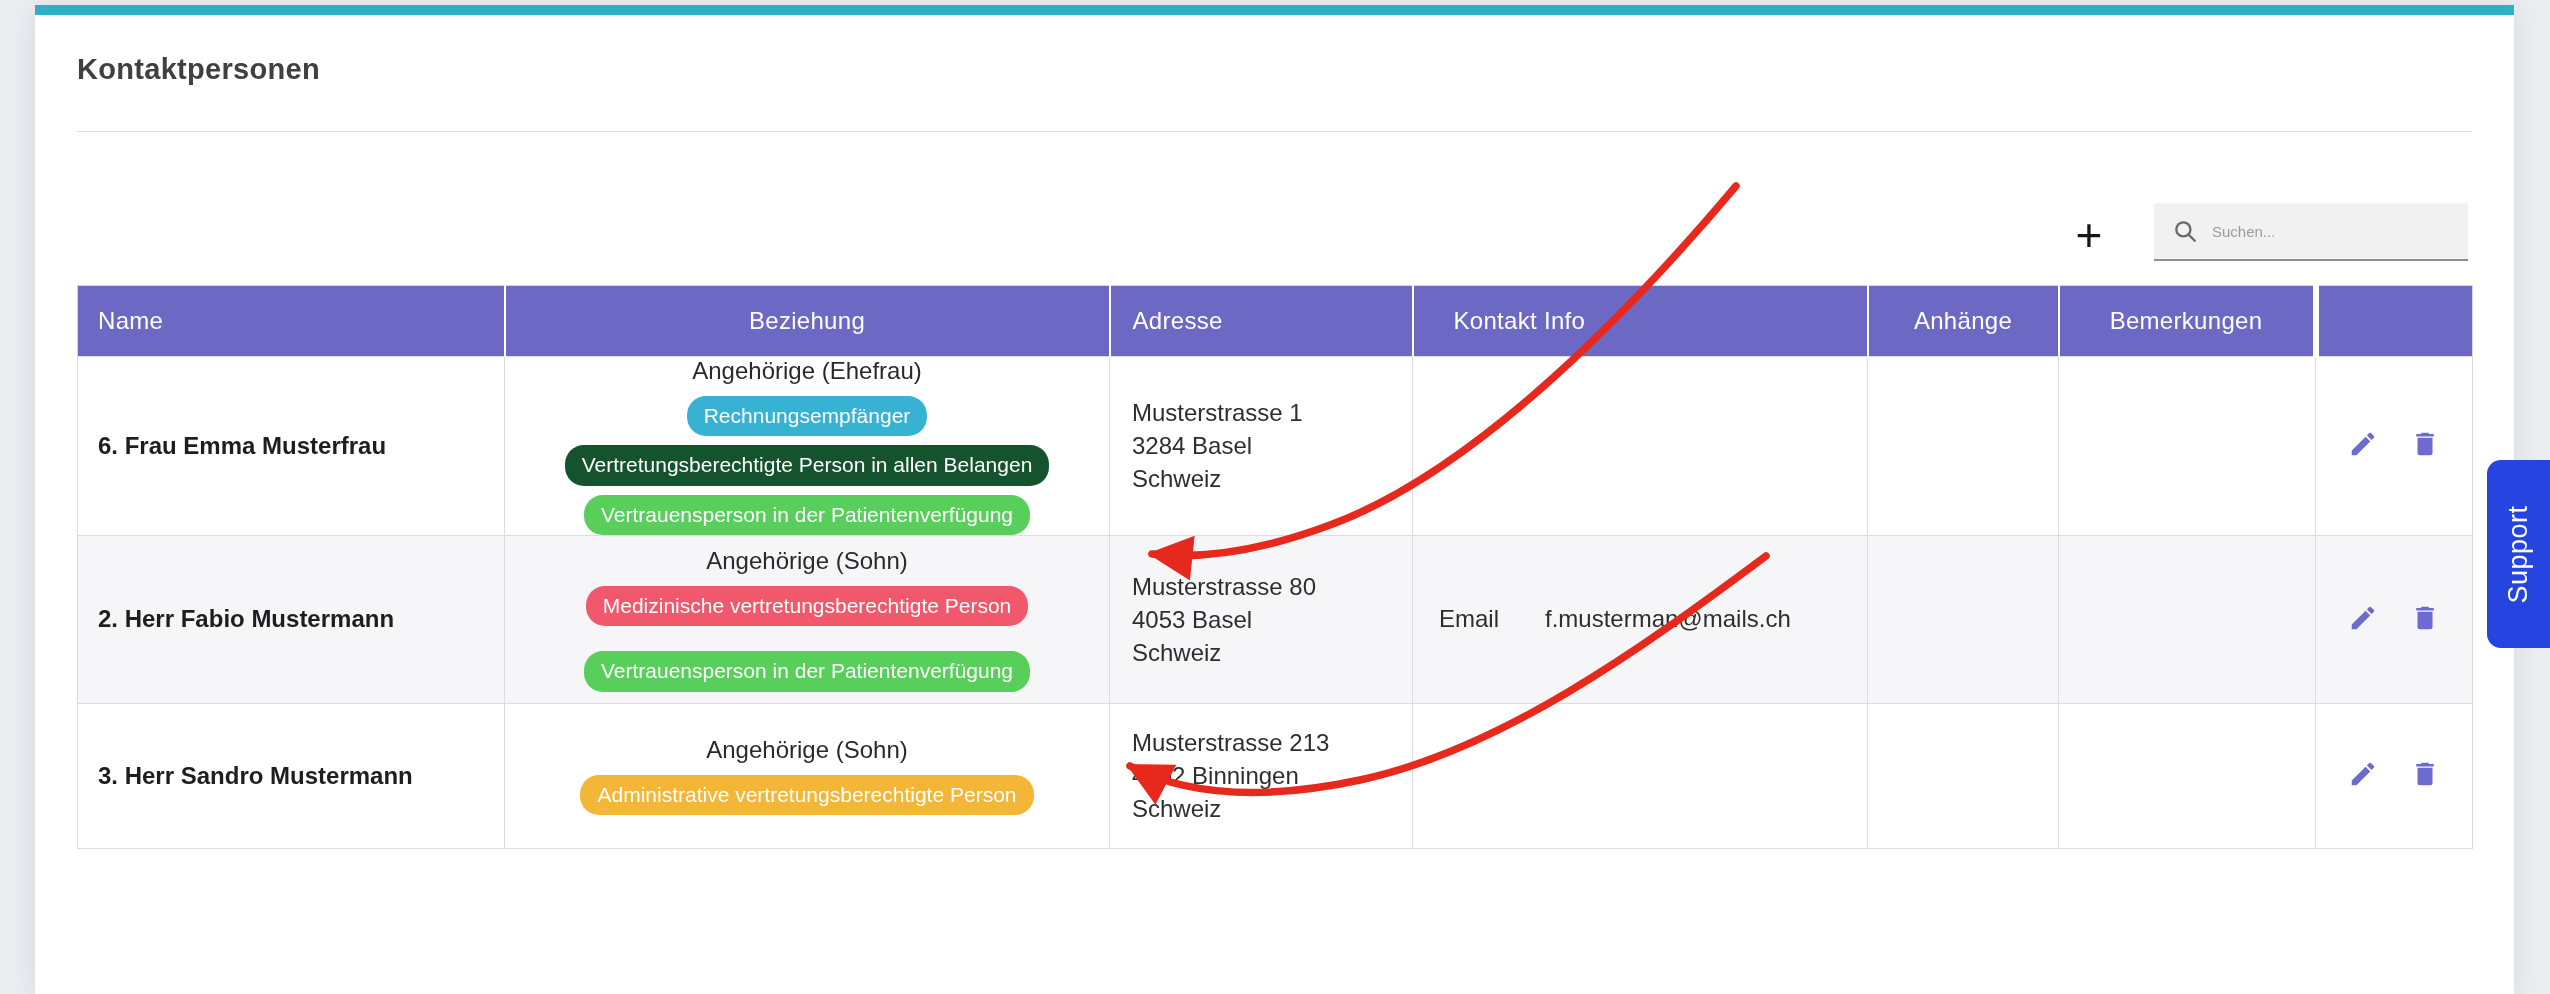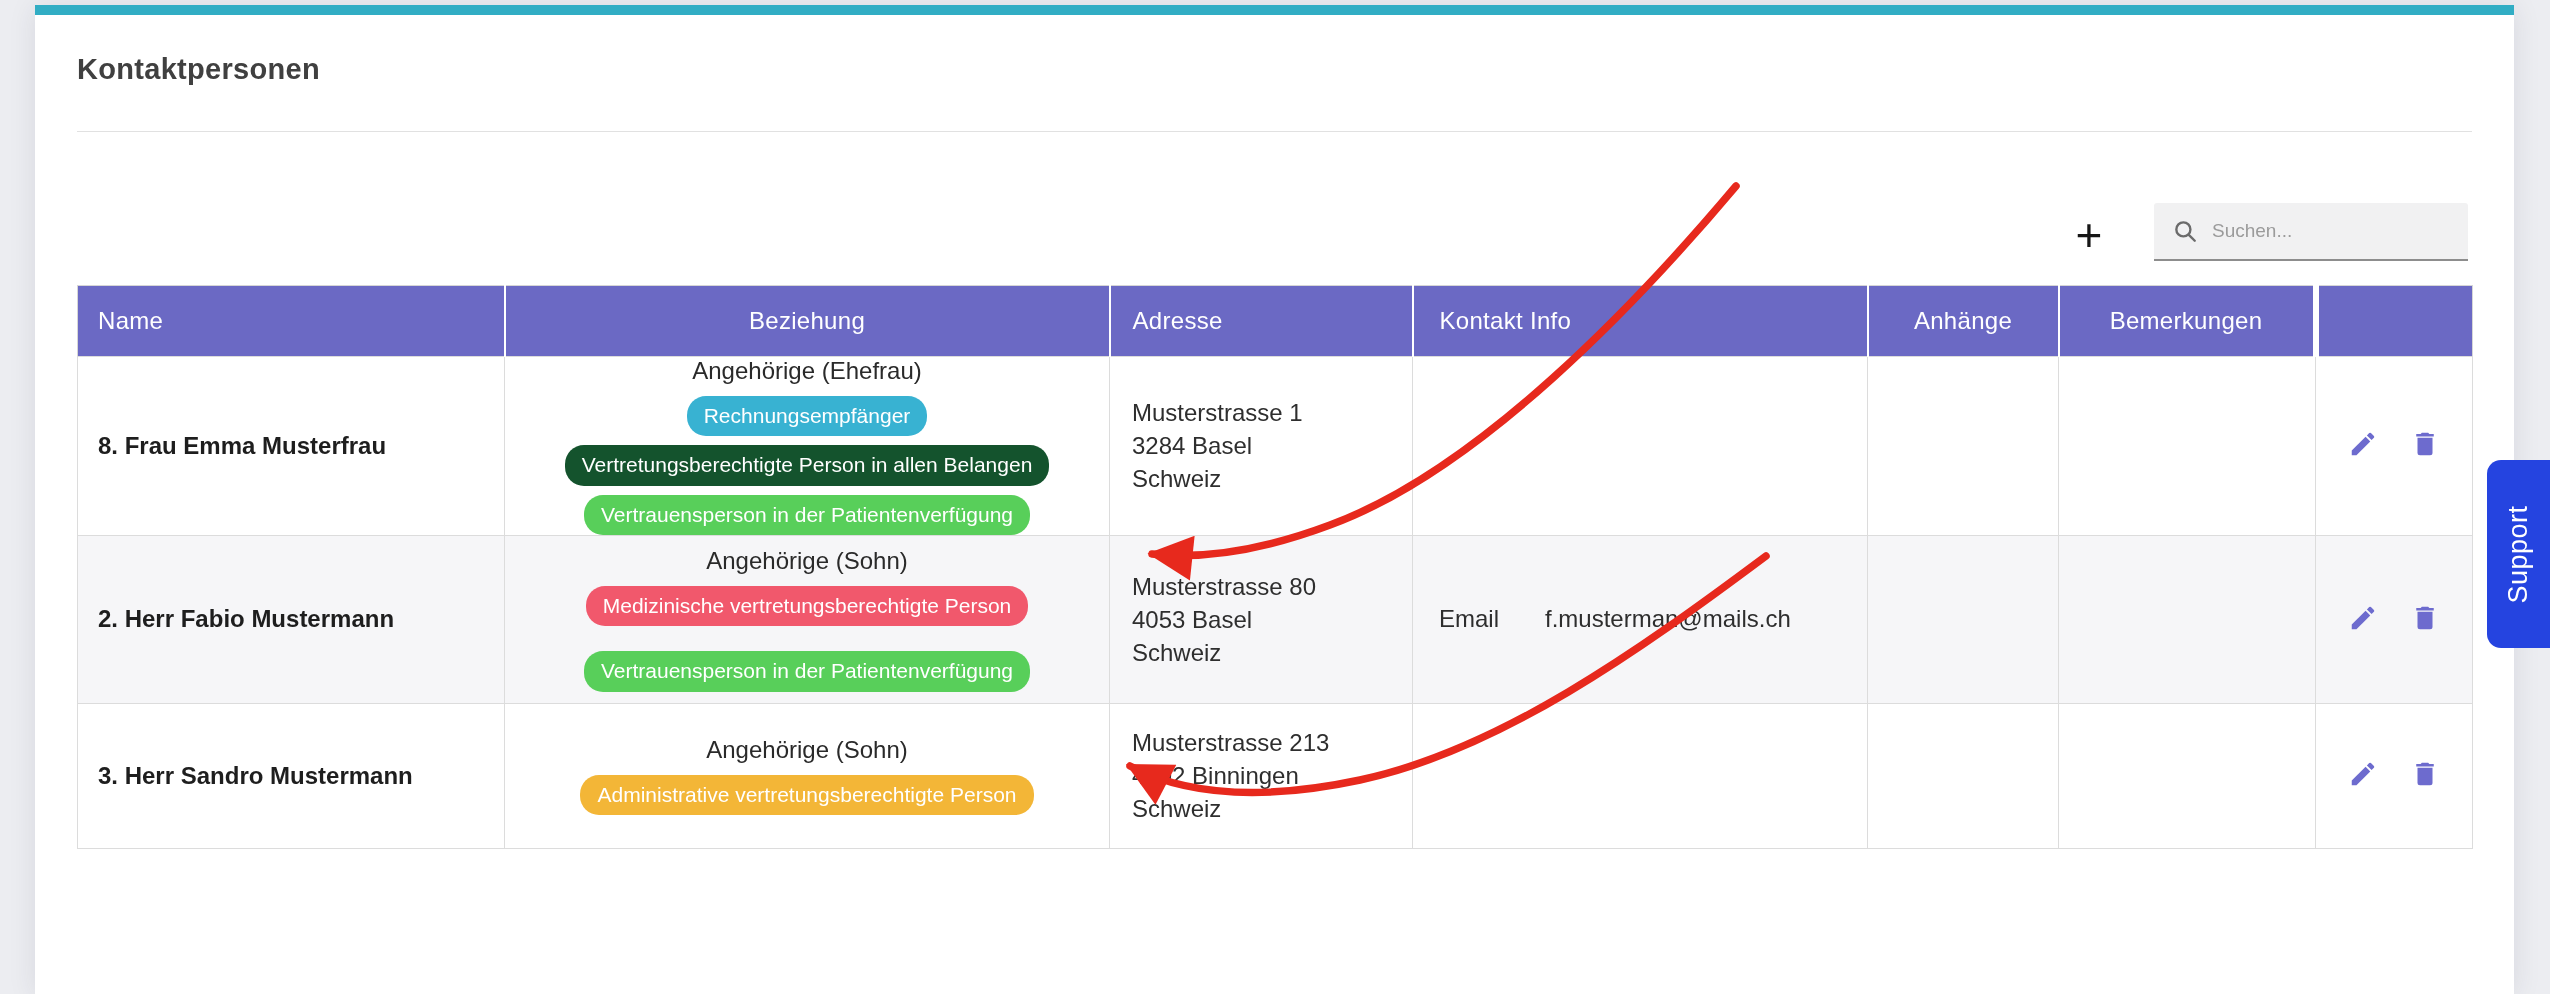--- a/index.html
+++ b/index.html
@@ -41,39 +41,39 @@
     font-family:"Liberation Sans", sans-serif;
   }
   .search-box{
     position:absolute;left:2119px;top:198px;width:314px;height:58px;
     background:#f1f1f2;border-bottom:2px solid #8d8d8d;border-radius:3px 3px 0 0;
     display:flex;align-items:center;padding:0 12px 0 18px;
   }
   .search-box svg{flex:0 0 auto;}
   .search-box input{
     flex:1;min-width:0;background:transparent;border:none;outline:none;
-    font-size:19px;color:#b91c1c;padding-left:14px;
+    font-size:15px;color:#b91c1c;padding-left:14px;
     font-family:"Liberation Sans", sans-serif;
   }
   .search-box input::placeholder{color:#9b9b9b;}
   table.contacts{
     position:absolute;left:42px;top:280px;width:2395px;
     border-collapse:collapse;table-layout:fixed;background:#fff;
     border:1px solid #d6d6d6;
   }
   thead th{
     height:71px;background:var(--header-bg);color:#fff;
     font-size:24px;font-weight:400;letter-spacing:.3px;
   }
   thead th+th{border-left:2px solid #fff;}
   thead th.actions-h{border-left:6px solid #fff;}
   thead th.al{text-align:left;}
   thead th.al.p20{padding-left:20px;}
   thead th.al.p22{padding-left:22px;}
-  thead th.al.p26{padding-left:26px;}
+  thead th.al.p26{padding-left:40px;}
   tbody td{
     border:1px solid #dcdcdc;font-size:24px;color:#2e2e2e;vertical-align:middle;
     background:#fff;
   }
   tbody tr:nth-child(1) td{height:176px;}
   tbody tr:nth-child(2) td{height:168px;}
   tbody tr:nth-child(3) td{height:145px;}
   tbody tr:nth-child(2) td{background:var(--stripe);}
   td.name{font-weight:700;color:#1e1e1e;padding-left:20px;}
   td.rel{text-align:center;}
@@ -142,21 +142,21 @@
         <th>Beziehung</th>
         <th class="al p22">Adresse</th>
         <th class="al p26">Kontakt Info</th>
         <th>Anhänge</th>
         <th>Bemerkungen</th>
         <th class="actions-h"></th>
       </tr>
     </thead>
     <tbody>
   <tr>
-    <td class="name">8. Frau Emma Musterfrau</td>
+    <td class="name">6. Frau Emma Musterfrau</td>
     <td class="rel">
       <div class="rel-wrap">
         <div class="rel-label">Angehörige (Ehefrau)</div>
         <div style="display:flex;flex-direction:column;align-items:center;gap:9px;">
                 <span class="pill" style="background: rgb(56, 178, 210);">Rechnungsempfänger</span>
                 <span class="pill" style="background: #14532d;">Vertretungsberechtigte Person in allen Belangen</span>
                 <span class="pill" style="background: rgb(88, 207, 90);">Vertrauensperson in der Patientenverfügung</span>
               </div>
       </div>
     </td>

